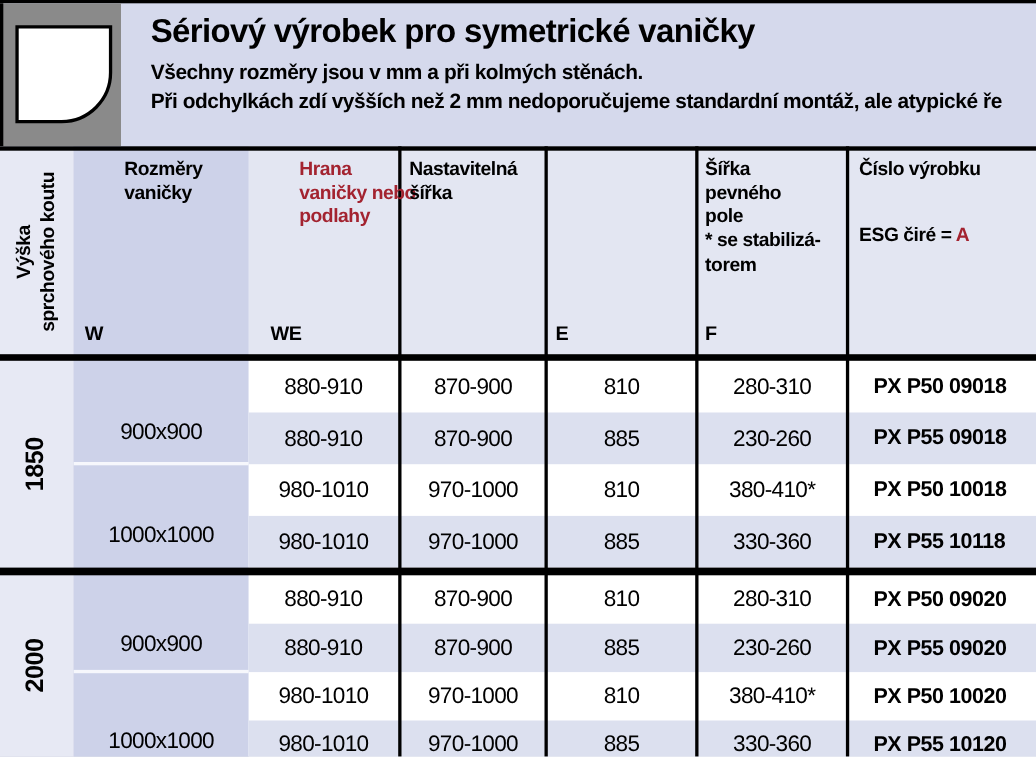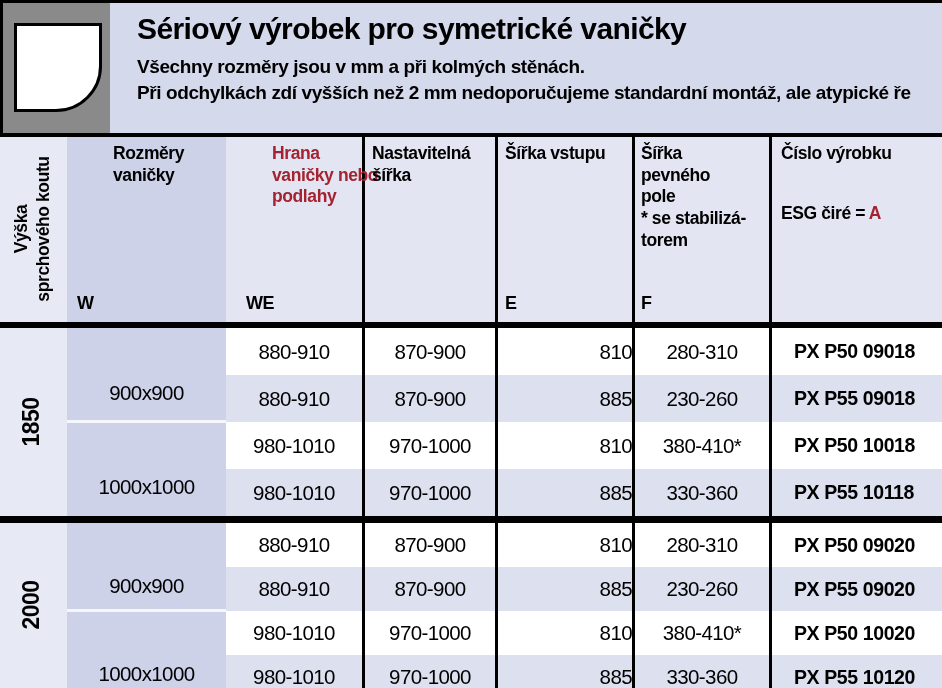--- a/index.html
+++ b/index.html
@@ -50,21 +50,21 @@
   .vrot{position:absolute;transform:rotate(-90deg);display:flex;flex-direction:column;justify-content:center;text-align:center;font-weight:bold;white-space:pre-line;}
   .vh-col1{left:-59px;top:189px;width:184px;height:80px;font-size:17.5px;line-height:1.25;letter-spacing:-0.4px;}
   .grp{font-size:23px;letter-spacing:-0.5px;}
   .grp-1{left:-62px;top:402px;width:186px;height:40px;}
   .grp-2{left:-55px;top:585px;width:172px;height:40px;}
   
   .cell{position:absolute;font-size:20.5px;letter-spacing:-0.6px;text-align:center;}
   .c-w{left:67px;width:159px;margin-top:41px;}
   .c-we{left:226px;width:136px;}
   .c-adj{left:365px;width:130px;}
-  .c-e{left:498px;width:134px;text-align:right;}
+  .c-e{left:498px;width:134px;}
   .c-f{left:635px;width:134px;}
   .c-code{left:770px;width:172px;text-align:left;padding-left:24px;font-weight:bold;font-size:19.5px;letter-spacing:-0.4px;white-space:nowrap;}
   .r10{top:328px;line-height:47px;} .r11{top:375px;line-height:47px;}
   .r12{top:422px;line-height:47px;} .r13{top:469px;line-height:47px;}
   .r20{top:523px;line-height:44px;} .r21{top:567px;line-height:44px;}
   .r22{top:611px;line-height:44px;} .r23{top:655px;line-height:44px;}
 </style>
 </head>
 <body>
 
@@ -99,21 +99,20 @@
 
   <div class="vrot vh-col1">Výška
 sprchového koutu</div>
   <div class="hdr hdr-c2">Rozměry
 vaničky</div>
   <div class="hdr hdr-c3">Hrana
 vaničky nebo
 podlahy</div>
   <div class="hdr hdr-c4">Nastavitelná
 šířka</div>
-  <div class="hdr hdr-c5">Šířka vstupu</div>
   <div class="hdr hdr-c6">Šířka
 pevného
 pole
 * se stabilizá-
 torem</div>
   <div class="hdr hdr-c7">Číslo výrobku</div>
   <div class="note note2"><span>ESG čiré = </span><span class="red">A</span></div>
   <div class="codeletter cl-w">W</div>
   <div class="codeletter cl-we">WE</div>
   <div class="codeletter cl-e">E</div>

